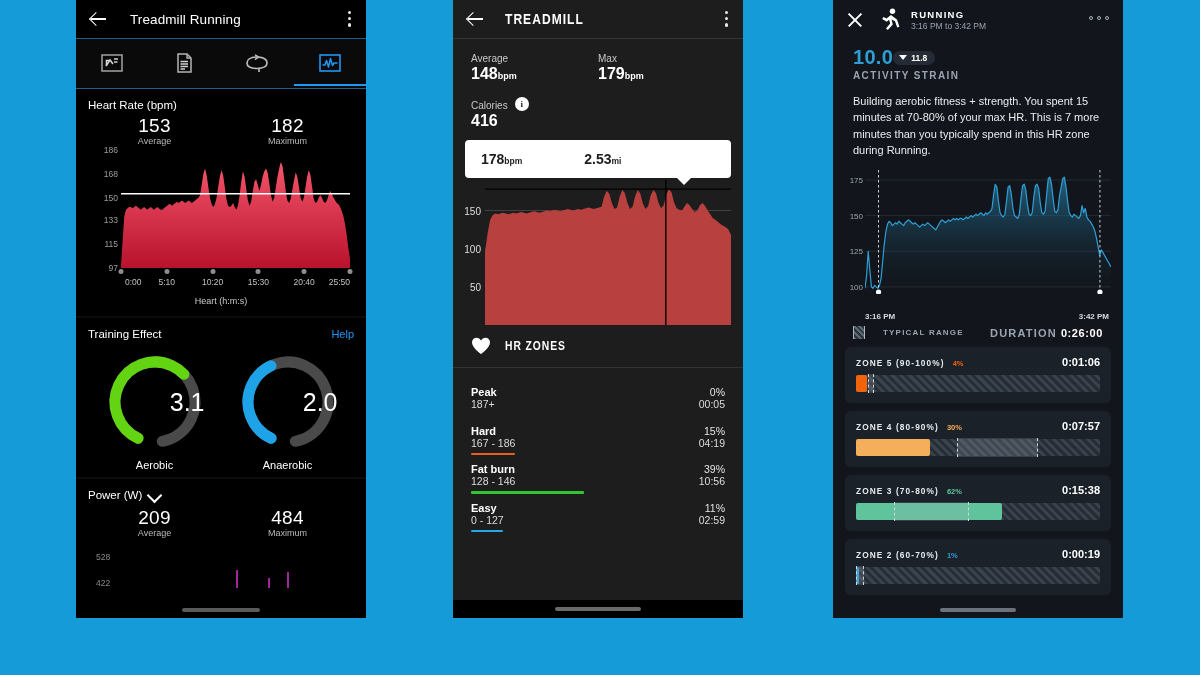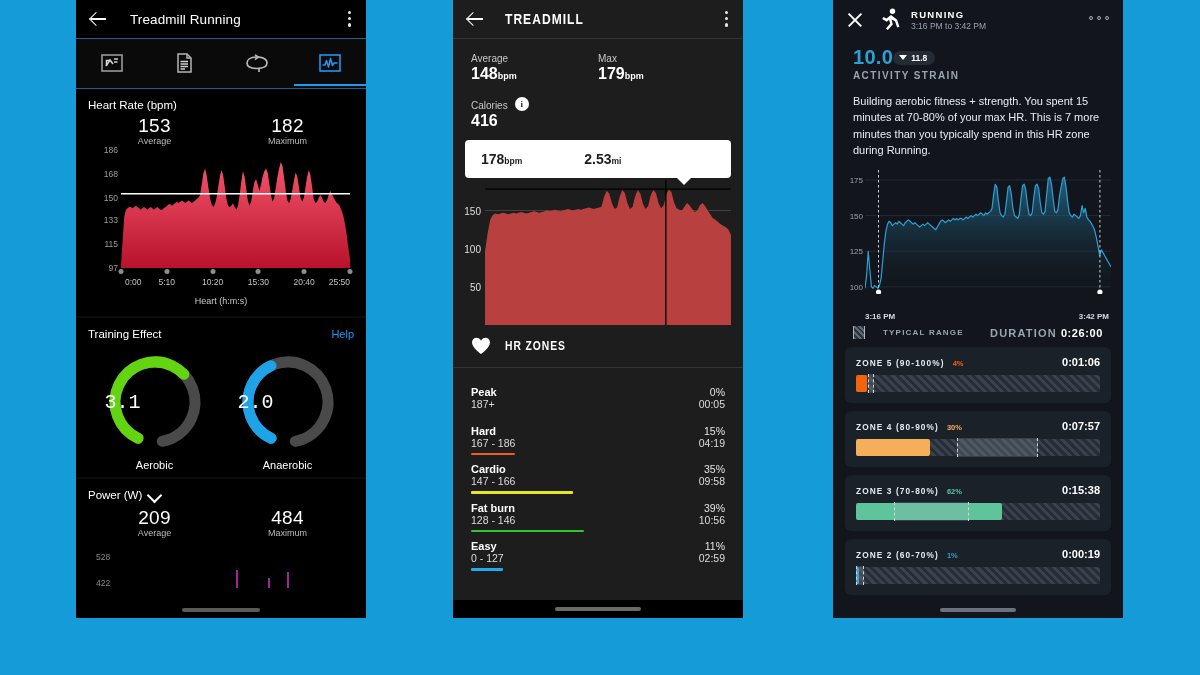--- a/index.html
+++ b/index.html
@@ -45,21 +45,21 @@
   .g-axis { position:absolute; left:0; top:0; width:30px; height:100%;}
   .g-axis span { position:absolute; right:0; color:#9d9d9d; font-size:8.5px; transform:translateY(-50%); }
   .g-plot { position:absolute; left:33px; right:4px; top:0; bottom:0; }
   .g-xaxis { position:relative; height:26px; margin-left:33px; margin-right:4px;}
   .g-xdot { position:absolute; top:1px; width:5px; height:5px; border-radius:50%; background:#8e8e8e; transform:translateX(-50%);}
   .g-xlab { position:absolute; top:9px; color:#c3c3c3; font-size:8.5px; transform:translateX(-50%); white-space:nowrap;}
   .g-xtitle { text-align:center; color:#c9c9c9; font-size:9px; padding:2px 0 6px;}
 
   .g-gauges { display:flex; padding:8px 0 2px;}
   .g-gauge { flex:1; display:flex; flex-direction:column; align-items:center;}
-  .g-gval { position:absolute; left:0; right:0; top:50%; transform:translateY(-50%); text-align:left; color:#fff; font-size:20px; font-weight:300;font-family:Liberation Mono, monospace;}
+  .g-gval { position:absolute; left:0; right:0; top:50%; transform:translateY(-50%); text-align:right; color:#fff; font-size:25px; font-weight:300;}
   .g-glabel { color:#fff; font-size:11px; margin-top:7px;}
 
   .g-pwrhdr { display:flex; align-items:center; gap:6px; }
   .g-chev { width:12px; height:12px; position:relative; }
   .g-chev::after{ content:""; position:absolute; left:1px; top:1px; width:9px; height:9px; border-right:2px solid #fff; border-bottom:2px solid #fff; transform:rotate(45deg);}
   .g-pwrchart { position:relative; height:52px; margin-top:2px; }
   .g-pwraxis span{ position:absolute; left:8px; color:#8a8a8a; font-size:8.5px; }
   .g-navbar { position:absolute; left:0; bottom:0; width:290px; height:16px; background:#000; display:flex; align-items:center; justify-content:center;}
   .g-navpill { width:78px; height:3.5px; border-radius:2px; background:#5a5a5a;}
 
@@ -381,31 +381,20 @@
             <span class="f-zpct">15%</span>
           </div>
           <div class="f-zmid">
             <span class="f-zrange">167 - 186</span>
             <span class="f-ztime">04:19</span>
           </div>
           <div class="f-zbar" style="width: 17.5%; background: rgb(232, 96, 28);"></div>
         </div>
         <div class="f-zrow">
           <div class="f-ztop">
-            <span class="f-zname">Cardio</span>
-            <span class="f-zpct">35%</span>
-          </div>
-          <div class="f-zmid">
-            <span class="f-zrange">147 - 166</span>
-            <span class="f-ztime">09:58</span>
-          </div>
-          <div class="f-zbar" style="width: 40%; background: rgb(232, 232, 28);"></div>
-        </div>
-        <div class="f-zrow">
-          <div class="f-ztop">
             <span class="f-zname">Fat burn</span>
             <span class="f-zpct">39%</span>
           </div>
           <div class="f-zmid">
             <span class="f-zrange">128 - 146</span>
             <span class="f-ztime">10:56</span>
           </div>
           <div class="f-zbar" style="width: 44.5%; background: rgb(47, 198, 47);"></div>
         </div>
         <div class="f-zrow">

